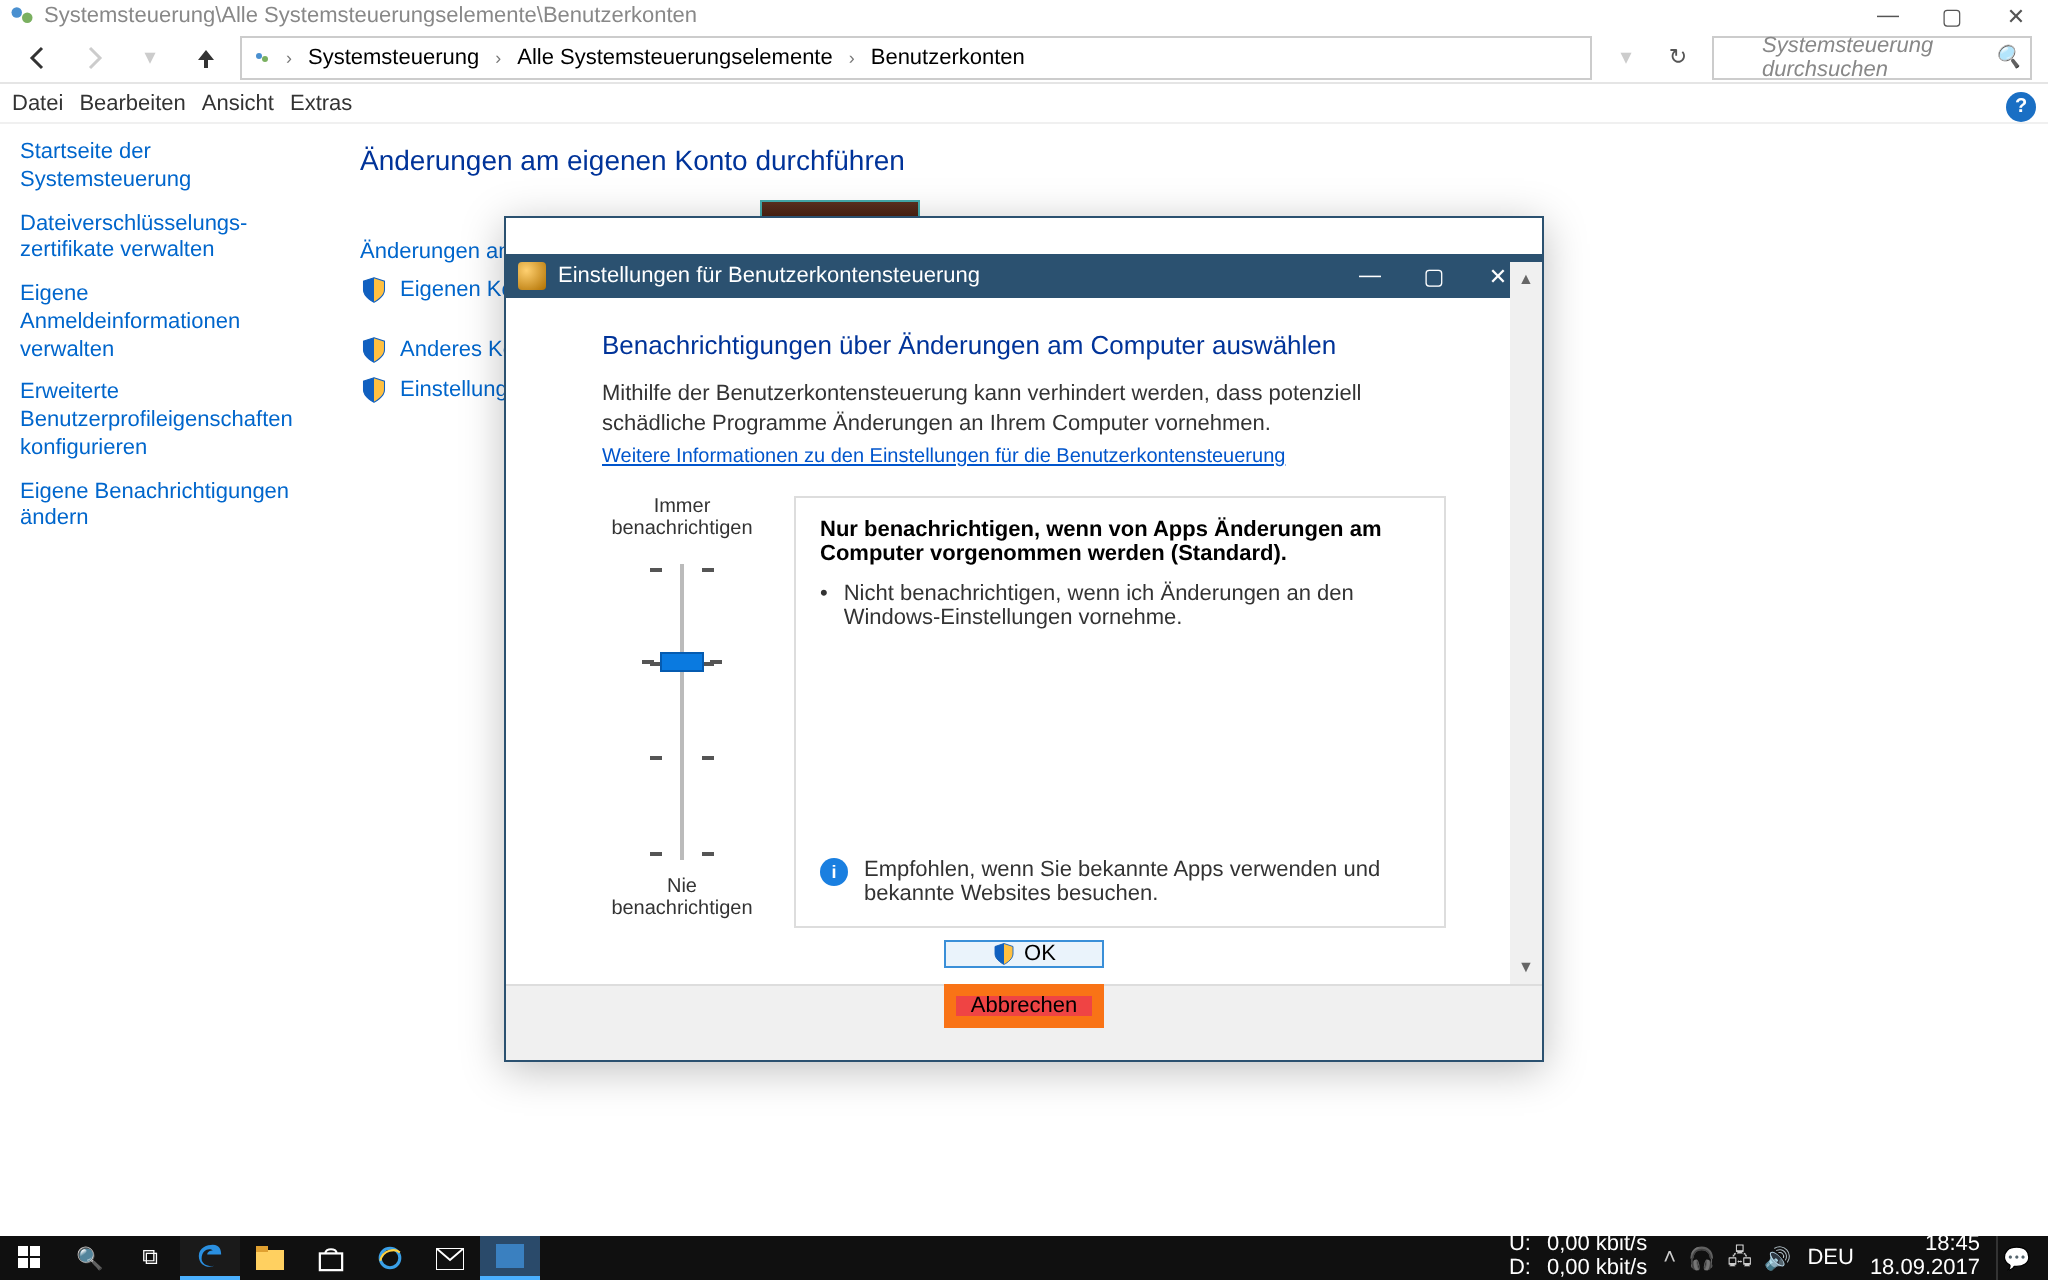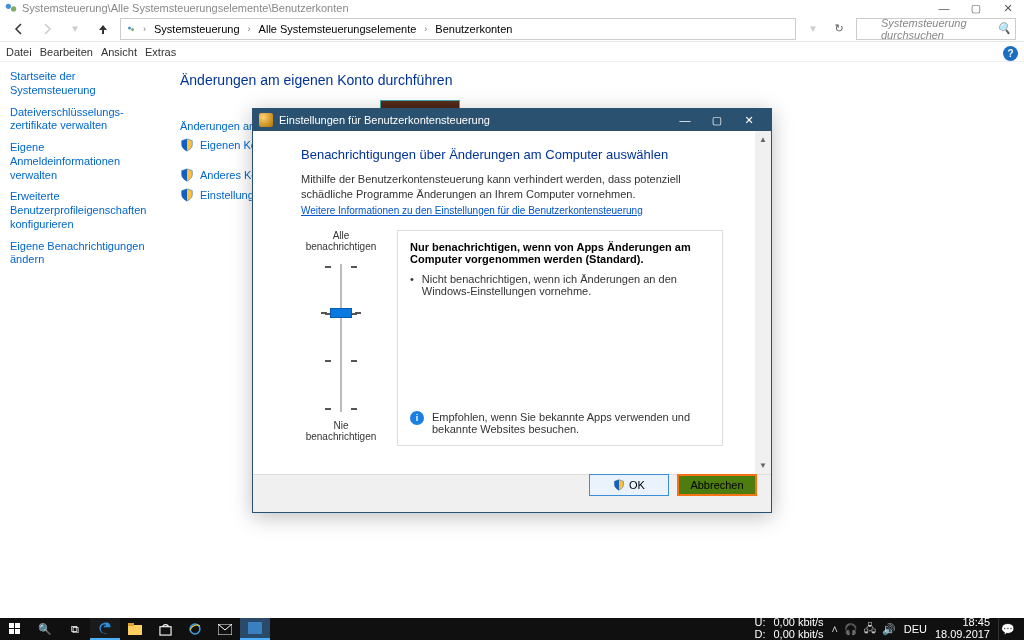--- a/index.html
+++ b/index.html
@@ -35,21 +35,21 @@
 
 
 .main { flex:1; padding:10px 20px; }
 .main h1 { color:#003399; font-size:14px; font-weight:normal; margin-bottom:32px; }
 .main .linkrow { display:flex; align-items:center; gap:6px; margin-bottom:6px; color:#0066cc; }
 .main .linkrow .shield { width:14px; height:14px; }
 .image-placeholder { position:absolute; left:380px; top:100px; width:80px; height:10px; background:linear-gradient(#5a3020,#4a2010); border:1px solid #4aa; }
 
 
 .uac-dialog { position:absolute; left:252px; top:108px; width:520px; background:#fff; border:1px solid #2b5170; box-shadow:0 4px 20px rgba(0,0,0,.25); }
-.uac-title { height:22px; background:#2b5170; color:#fff; display:flex; align-items:center; padding:0 6px; font-size:11px; }
+.uac-title { height:22px; background:#2b5170; color:#fff; display:flex; align-items:center; padding:0 6px; font-size:11px;margin-top:18px; }
 .uac-title .ticon { width:14px; height:14px; margin-right:6px; background:radial-gradient(circle at 30% 30%,#ffd070,#b07000); border-radius:2px;}
 .uac-title-controls { margin-left:auto; display:flex; gap:0; }
 .uac-title-controls div { width:32px; height:20px; display:flex; align-items:center; justify-content:center; color:#fff; }
 .uac-body { padding:16px 48px 28px 48px; position:relative; }
 .uac-body h2 { color:#003399; font-size:13px; font-weight:normal; margin-bottom:10px; }
 .uac-body p { color:#333; font-size:11px; line-height:1.35; margin-bottom:2px;}
 .uac-body a { color:#0055cc; text-decoration:underline; font-size:10px; }
 .slider-area { display:flex; margin-top:14px; }
 .slider-col { width:80px; display:flex; flex-direction:column; align-items:center; }
 .slider-label { font-size:10px; color:#333; text-align:center; margin-bottom:4px;}
@@ -60,22 +60,22 @@
 .slider-thumb { position:absolute; left:50%; width:22px; height:10px; margin-left:-11px; background:#0a7ae0; border:1px solid #055bb0; }
 .slider-thumb::before, .slider-thumb::after { content:""; position:absolute; top:3px; width:6px; height:2px; background:#555;}
 .slider-thumb::before { left:-10px;} .slider-thumb::after { right:-10px;}
 .desc-box { flex:1; border:1px solid #ddd; padding:10px 12px; margin-left:16px; min-height:160px; display:flex; flex-direction:column; justify-content:space-between;}
 .desc-box strong { font-size:11px; }
 .desc-box .bullet { display:flex; gap:8px; margin-top:8px; font-size:11px; color:#333;}
 .desc-box .info-row { display:flex; gap:8px; font-size:11px; color:#333; margin-top:20px;}
 .info-icon { width:14px; height:14px; border-radius:50%; background:#1a7fe0; color:#fff; display:flex; align-items:center; justify-content:center; font-size:9px; font-weight:bold; flex-shrink:0;}
 .uac-scroll { position:absolute; top:22px; bottom:38px; right:0; width:16px; background:#f0f0f0; }
 .uac-scroll .arrow { height:16px; display:flex; align-items:center; justify-content:center; color:#666; font-size:8px;}
-.uac-footer { height:38px; background:#f0f0f0; border-top:1px solid #ddd; display:flex; align-items:flex-end; justify-content:flex-end; padding:16px 14px; gap:8px;}
-.uac-footer button { height:22px; min-width:80px; background:#4d7c0f; border:2px solid #f97316; font-size:11px; cursor:pointer; display:flex; align-items:center; justify-content:center; gap:4px;}
+.uac-footer { height:38px; background:#f0f0f0; border-top:1px solid #ddd; display:flex; align-items:center; justify-content:flex-end; padding:16px 14px; gap:8px;flex-direction:column;}
+.uac-footer button { height:22px; min-width:80px; background:#ef4444; border:6px solid #f97316; font-size:11px; cursor:pointer; display:flex; align-items:center; justify-content:center; gap:4px;}
 .uac-footer button.primary { border:1px solid #3a8fd8; background:#eaf3fb;}
 .shield-svg { width:12px; height:12px; }
 
 
 .taskbar { position:absolute; bottom:0; left:0; right:0; height:22px; background:#101010; display:flex; align-items:center; color:#fff; }
 .taskbar .tb-item { width:30px; height:22px; display:flex; align-items:center; justify-content:center; }
 .taskbar .tb-item.active { border-bottom:2px solid #4ab0ff; background:#1a1a1a;}
 .taskbar .tray { margin-left:auto; display:flex; align-items:center; gap:8px; padding-right:6px; font-size:9px;}
 .tray-stack { text-align:right; line-height:1.05; font-size:9px;}
 .tray-icons { display:flex; gap:6px; color:#ccc; font-size:10px; align-items:center;}
@@ -200,21 +200,21 @@
       <div>✕</div>
     </div>
   </div>
   <div class="uac-body">
     <h2>Benachrichtigungen über Änderungen am Computer auswählen</h2>
     <p>Mithilfe der Benutzerkontensteuerung kann verhindert werden, dass potenziell schädliche Programme Änderungen an Ihrem Computer vornehmen.</p>
     <a href="#">Weitere Informationen zu den Einstellungen für die Benutzerkontensteuerung</a>
 
     <div class="slider-area">
       <div class="slider-col">
-        <div class="slider-label">Alle benachrichtigen</div>
+        <div class="slider-label">Immer benachrichtigen</div>
         <div class="slider-track">
           <div class="slider-line"></div>
           <div class="tick-row" style="top:8px;">
               <span></span>
               <span></span>
             </div>
           <div class="tick-row" style="top:55px;">
               <span></span>
               <span></span>
             </div>

